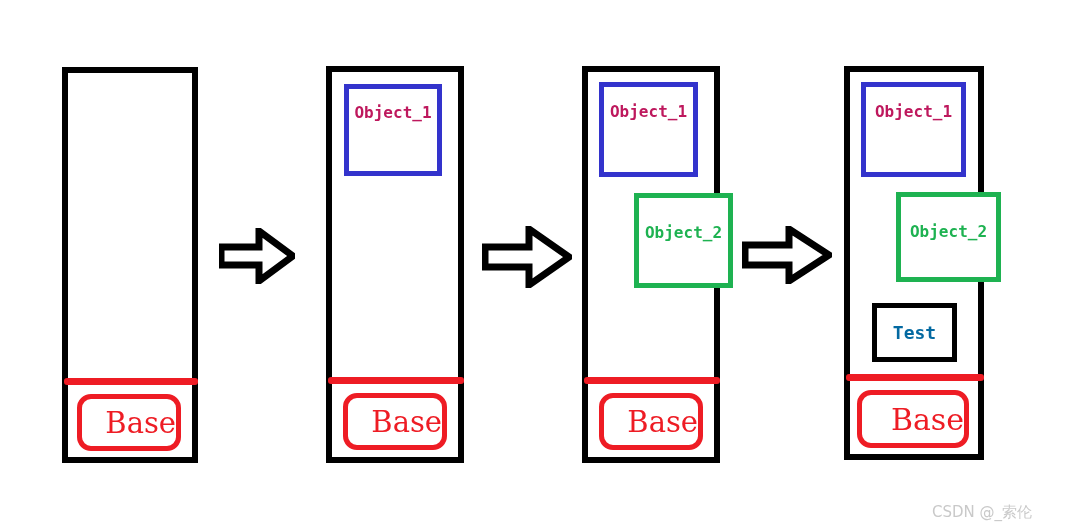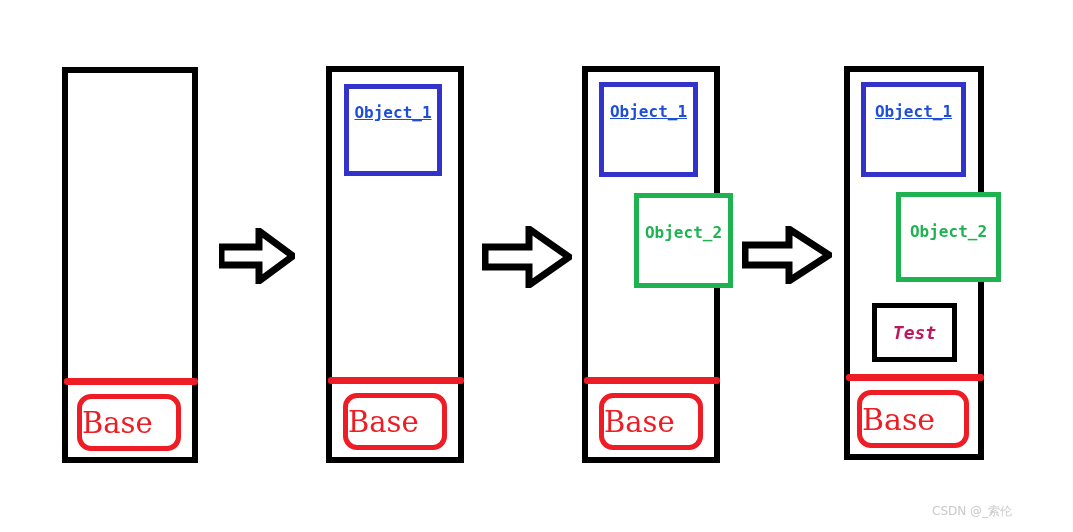--- a/index.html
+++ b/index.html
@@ -48,57 +48,57 @@
     justify-content: center;
   }
   .frame .frame-label {
     font-family: "DejaVu Sans Mono", "Liberation Mono", monospace;
     font-weight: 700;
     white-space: nowrap;
     letter-spacing: 0px;
   }
 
   .frame.obj1 { border: 5px solid #3333cc; }
-  .frame.obj1 .frame-label { color: #1d4ed8; text-decoration: underline; }
+  .frame.obj1 .frame-label { color: #be185d; }
 
   .frame.obj2 { border: 5px solid #1eb251; margin-left: 35px; }
   .frame.obj2 .frame-label { color: #1eb251; }
 
   .frame.testbox { border: 5px solid #000000; }
-  .frame.testbox .frame-label { color: #be185d; font-style: italic; }
+  .frame.testbox .frame-label { color: #0369a1; }
 
   
   .base-box {
     position: absolute;
     box-sizing: border-box;
     border: 5px solid #ee1c24;
     border-radius: 14px;
     background: #ffffff;
     display: flex;
     align-items: center;
-    justify-content: flex-start;
+    justify-content: flex-end;
   }
   .base-box .base-label {
     font-family: "DejaVu Serif", "Liberation Serif", serif;
     color: #ee1c24;
     white-space: nowrap;
   }
 
   
   .arrow {
     position: absolute;
   }
   .arrow svg { display: block; width: 100%; height: 100%; }
 
   
   #watermark {
     position: absolute;
     color: #c9c9c9;
     font-family: "DejaVu Sans", sans-serif;
-    font-size: 12px;
+    font-size: 15px;
     white-space: nowrap;
     user-select: none;
   }
 </style>
 </head>
 <body>
 
 <div id="stage">
 
   <div class="panel" style="left:62px; top:67px; width:136px; height:396px;"></div>

